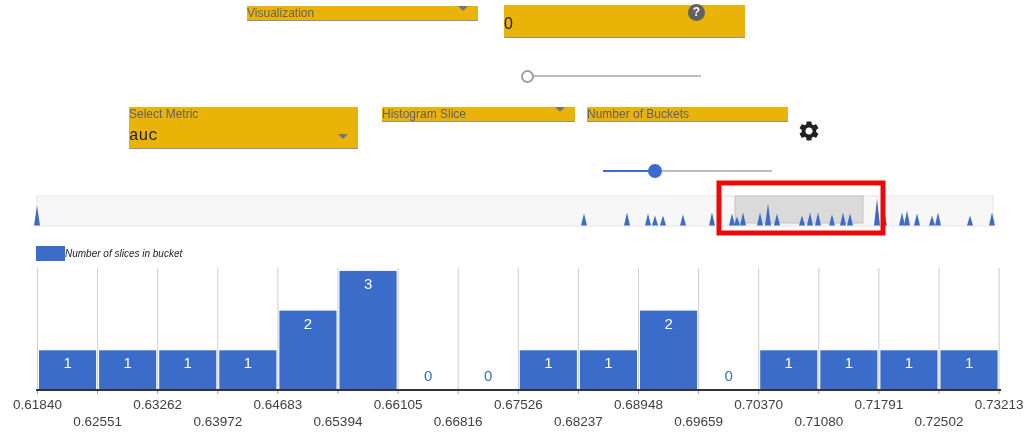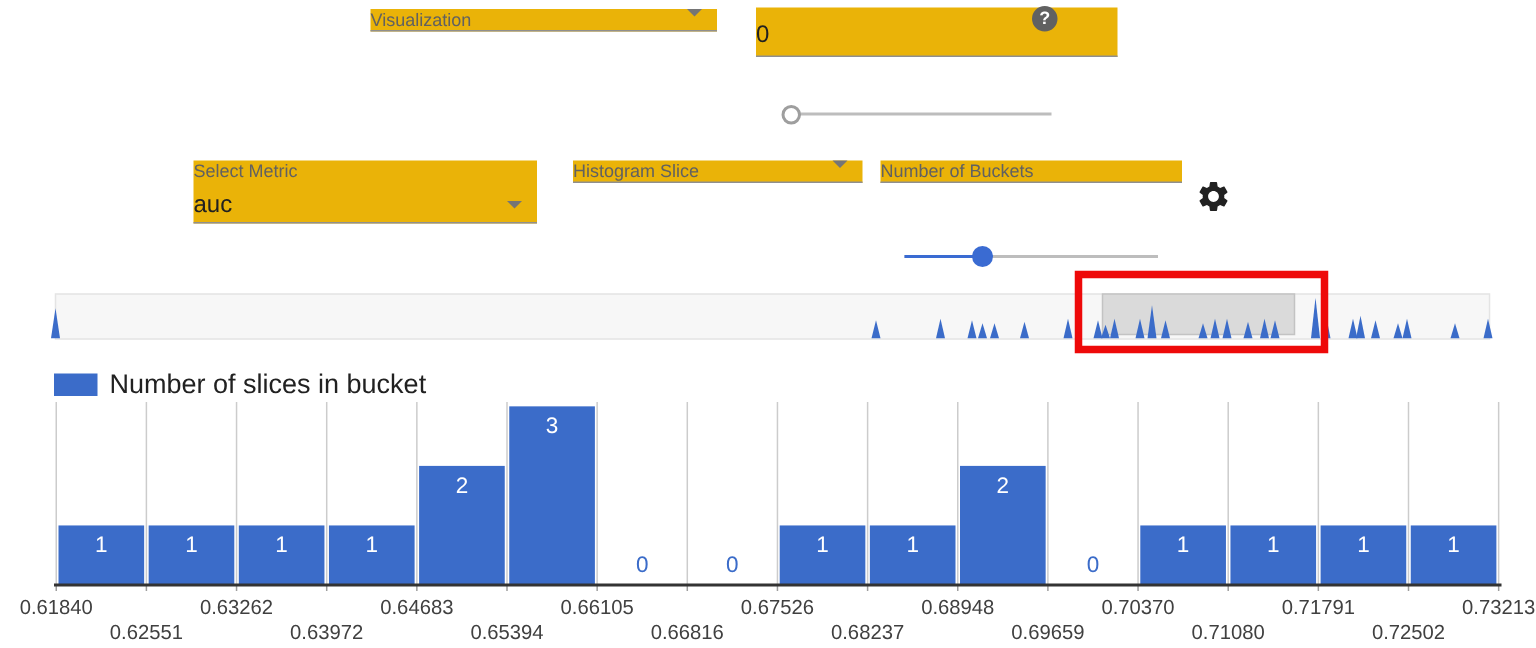--- a/index.html
+++ b/index.html
@@ -5,40 +5,40 @@
   html,body{margin:0;padding:0;}
   body{
     width:1024px;height:432px;position:relative;overflow:hidden;
     background:#ffffff;font-family:"Liberation Sans", sans-serif;
   }
   #chart-canvas{position:absolute;left:0;top:0;}
   .ctl{position:absolute;border-bottom:1px solid #8f8f8f;background:#eab308;}
   .lbl{font-size:12px;color:#616161;line-height:14px;white-space:nowrap;}
   .val{font-size:16px;color:#212121;line-height:19px;white-space:nowrap;}
   .r1 .val{margin-top:9px;padding-bottom:4px;}
-  .r2 .val{margin-top:6px;padding-bottom:2px;}
+  .r2 .val{margin-top:6px;padding-bottom:2px;font-family:Liberation Mono, monospace;}
   .arrow{
     position:absolute;right:10px;bottom:9px;width:0;height:0;
     border-left:5px solid transparent;border-right:5px solid transparent;
     border-top:5px solid #757575;
   }
   .help{
     position:absolute;left:688px;top:4px;width:17px;height:17px;border-radius:50%;
     background:#616161;color:#fff;font-size:12px;font-weight:bold;
     text-align:center;line-height:17px;
   }
   .slider{position:absolute;height:16px;}
   .slider .track{position:absolute;top:7px;height:2px;background:#bdbdbd;}
   .slider .fill{position:absolute;top:7px;height:2px;}
   .slider .thumb{position:absolute;border-radius:50%;}
   #threshold-thumb{left:0;top:2px;width:9px;height:9px;background:#fff;border:2px solid #9e9e9e;}
   #buckets-thumb{left:45px;top:1px;width:14px;height:14px;}
   #legend{position:absolute;left:36px;top:246px;display:flex;align-items:center;}
   #legend .swatch{width:29px;height:15px;}
-  #legend .legend-text{margin-left:8px;font-size:18px;color:#212121;}
+  #legend .legend-text{font-size:10px;color:#212121;font-style:italic;}
   #gear{position:absolute;left:797px;top:119px;width:24px;height:24px;cursor:pointer;}
 </style>
 </head>
 <body>
 
 <svg id="chart-canvas" width="1024" height="432" viewBox="0 0 1024 432">
     <rect x="37" y="196" width="956" height="30" fill="#f7f7f7" stroke="#e4e4e4"></rect>
     <rect x="735" y="196" width="128" height="27" fill="#dadada" stroke="#c3c3c3"></rect>
     <polygon points="34,225.5 40,225.5 37,205.5" fill="#3b6cc9"></polygon>
     <polygon points="581,225.5 587,225.5 584,213.5" fill="#3b6cc9"></polygon>

